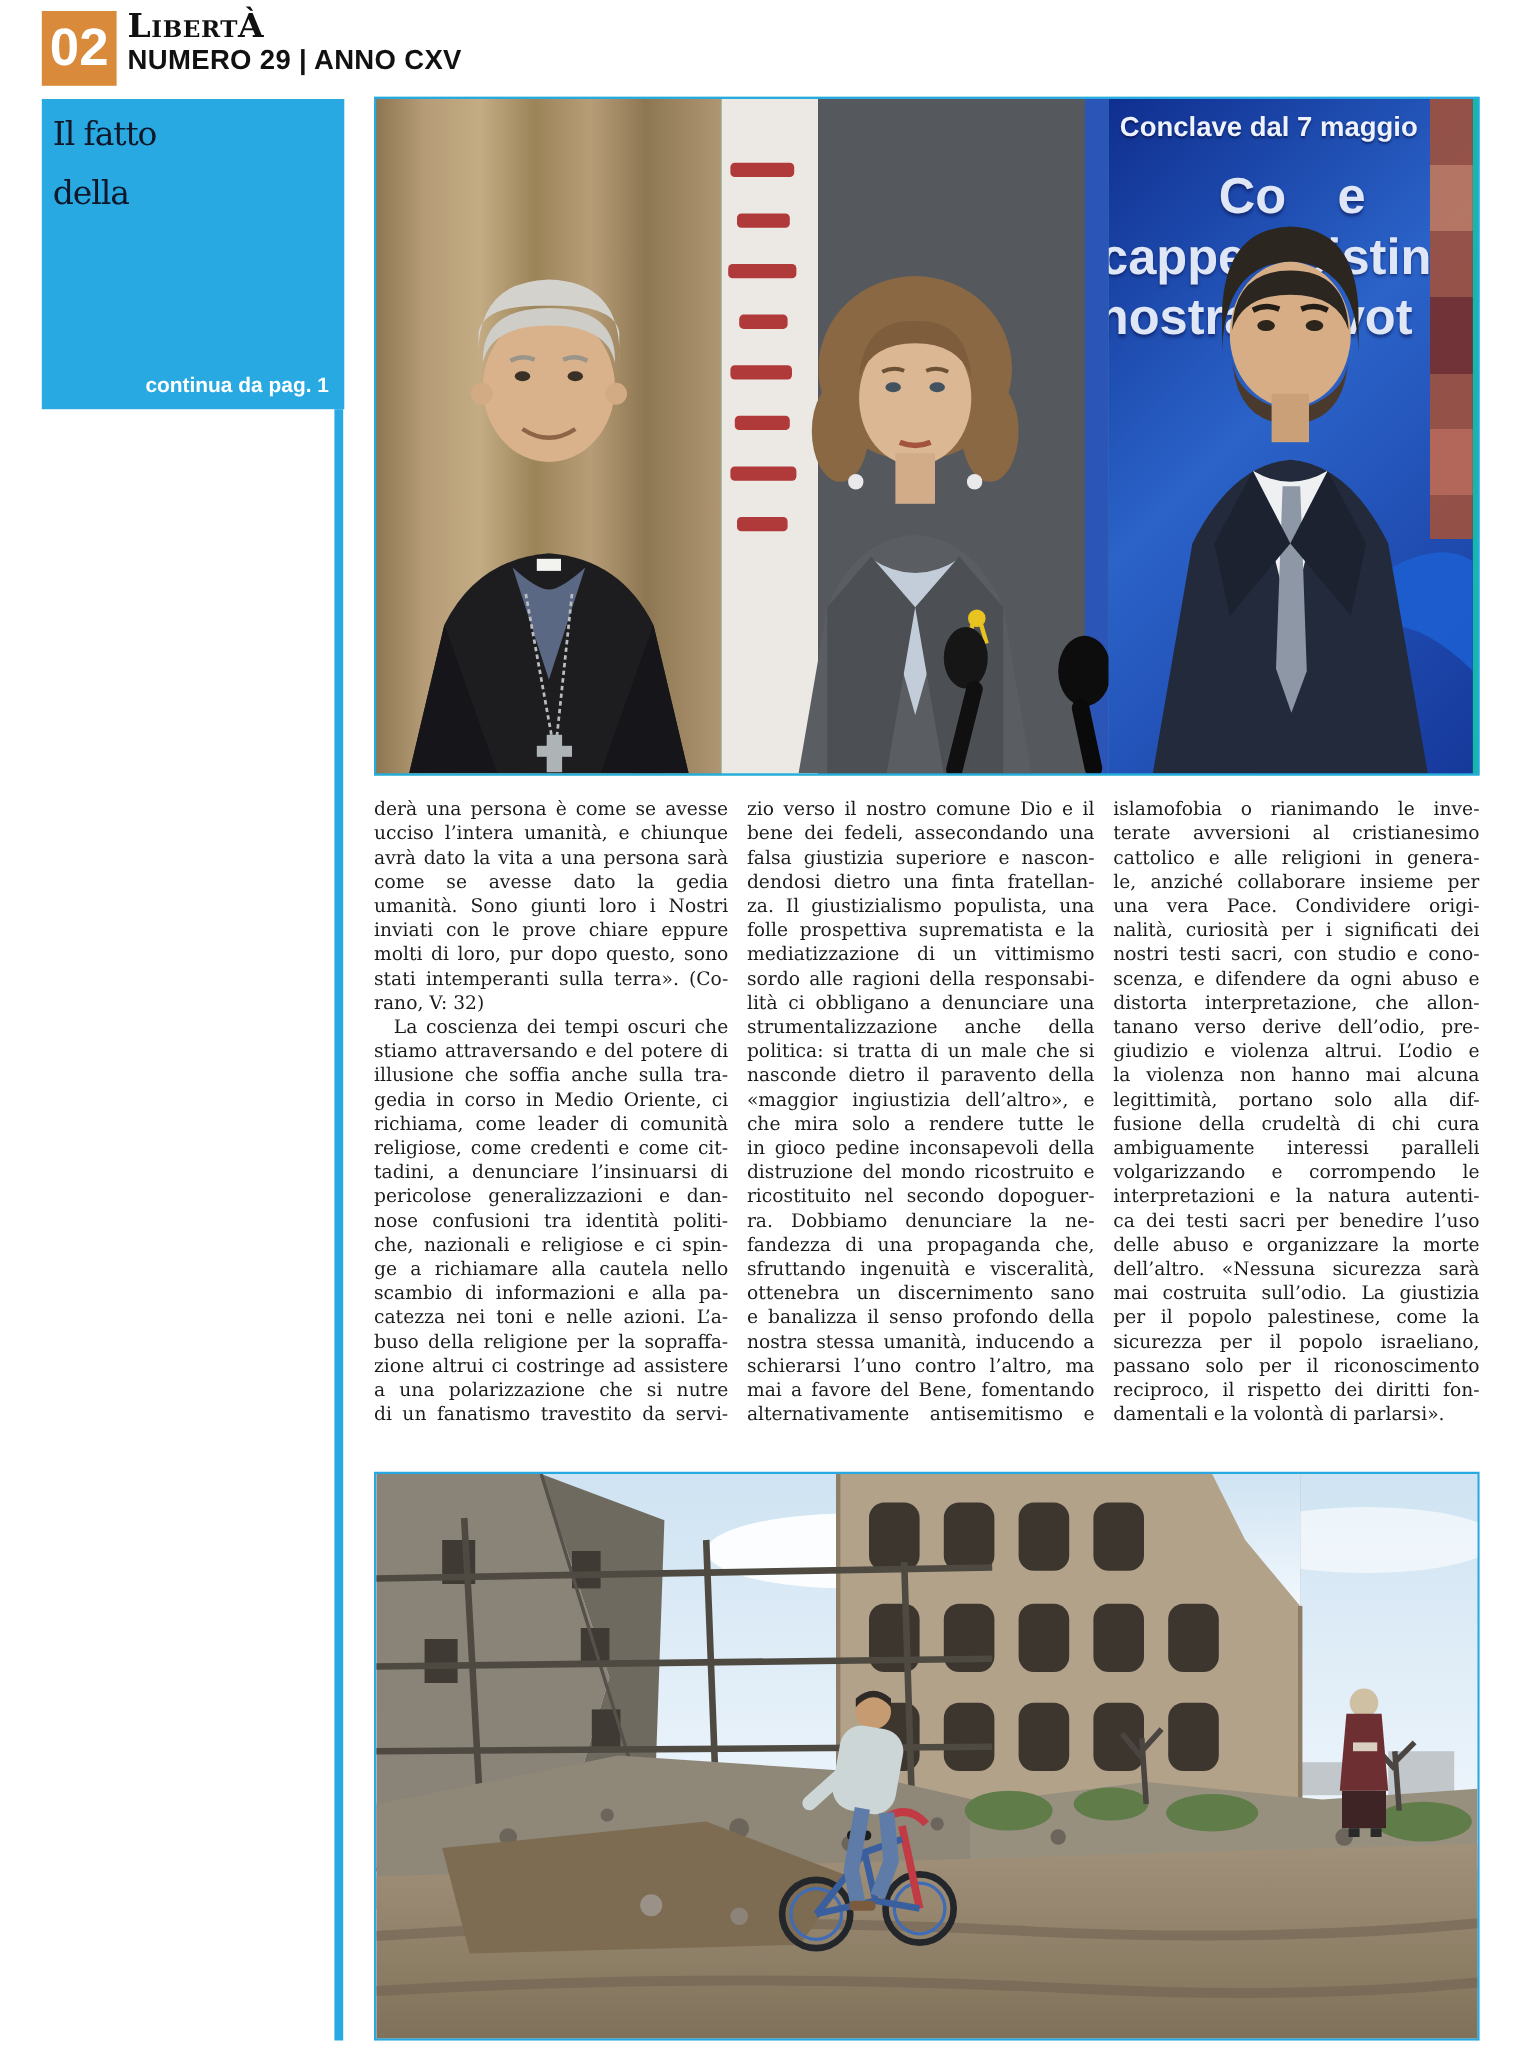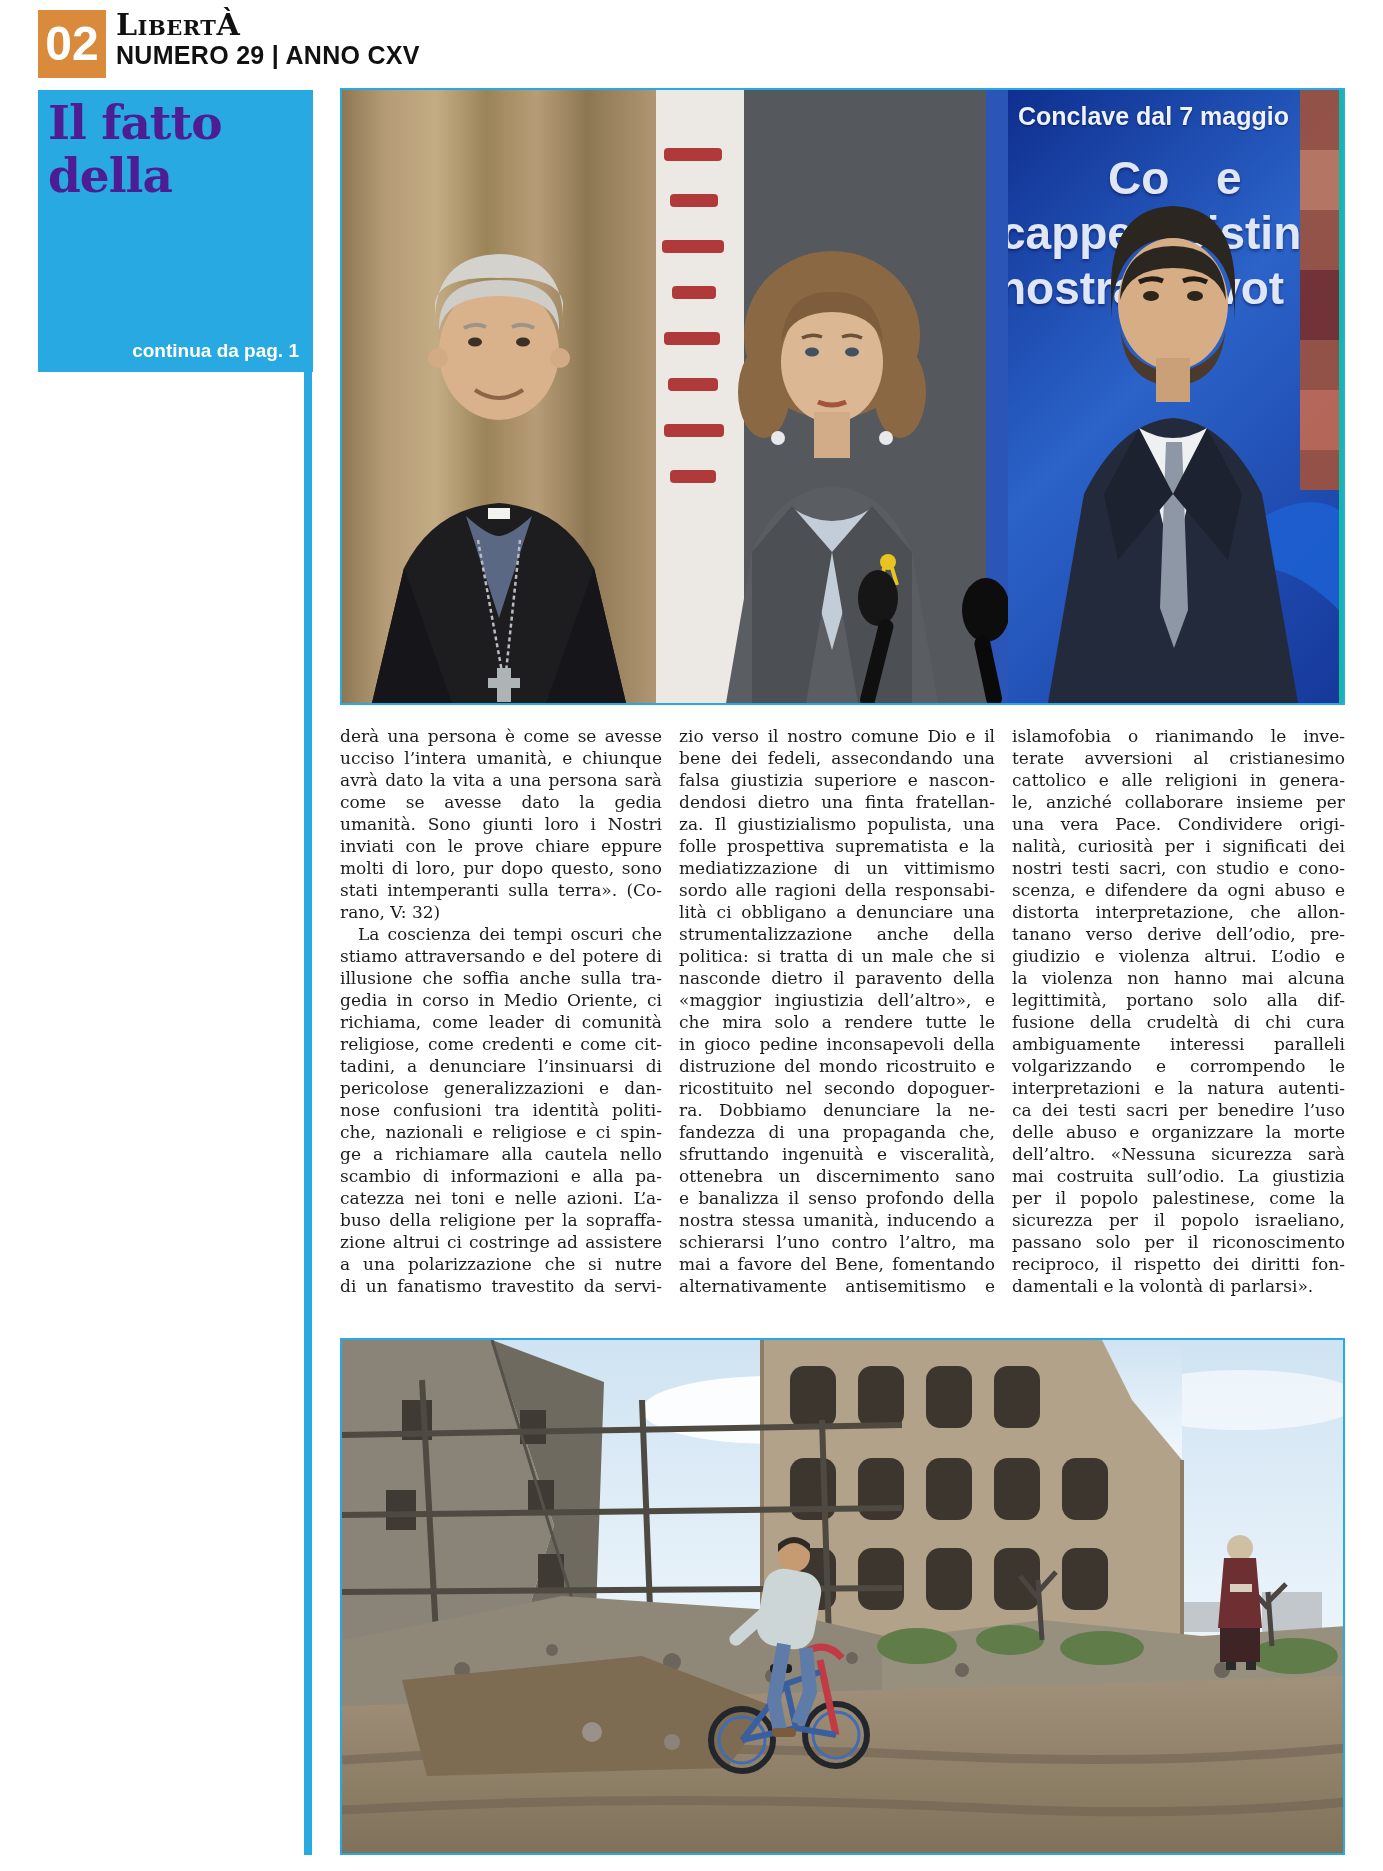--- a/index.html
+++ b/index.html
@@ -14,22 +14,22 @@
   
   .badge{position:absolute;left:38px;top:10px;width:68px;height:68px;background:var(--orange);
          color:#fff;font:bold 48px/68px "Liberation Sans",sans-serif;text-align:center;}
   .logo{position:absolute;left:116px;top:8px;font-family:"DejaVu Serif",serif;font-weight:bold;
         font-size:30px;line-height:34px;font-variant:small-caps;color:#111;letter-spacing:.5px;}
   .issue{position:absolute;left:116px;top:40px;font:bold 25px/30px "Liberation Sans",sans-serif;
          color:#111;letter-spacing:.3px;}
 
   
   .section-box{position:absolute;left:38px;top:90px;width:275px;height:282px;background:var(--cyan);}
-  .section-title{padding:6px 10px;color:#4c1d95;font-family:"DejaVu Serif",serif;font-weight:bold;
-                 font-size:47px;line-height:53px;letter-spacing:-1px;}
+  .section-title{padding:6px 10px;color:#0f172a;font-family:"DejaVu Serif",serif;font-weight:normal;
+                 font-size:30px;line-height:53px;letter-spacing:-1px;}
   .continua{position:absolute;right:14px;bottom:10px;color:#fff;
             font:bold 19px "Liberation Sans",sans-serif;}
   .vrule{position:absolute;left:304px;top:372px;width:8px;height:1483px;background:var(--cyan);}
 
   
   .photo-strip{position:absolute;left:340px;top:88px;width:1005px;height:617px;
                border:2px solid var(--cyan);box-sizing:border-box;display:flex;background:#14b8a6;}
   .photo{position:relative;height:100%;overflow:hidden;}
   .photo svg{position:absolute;left:0;top:0;}
   .photo1{width:314px;background:linear-gradient(90deg,#8d7752 0%,#b59c76 14%,#c3ab84 30%,

